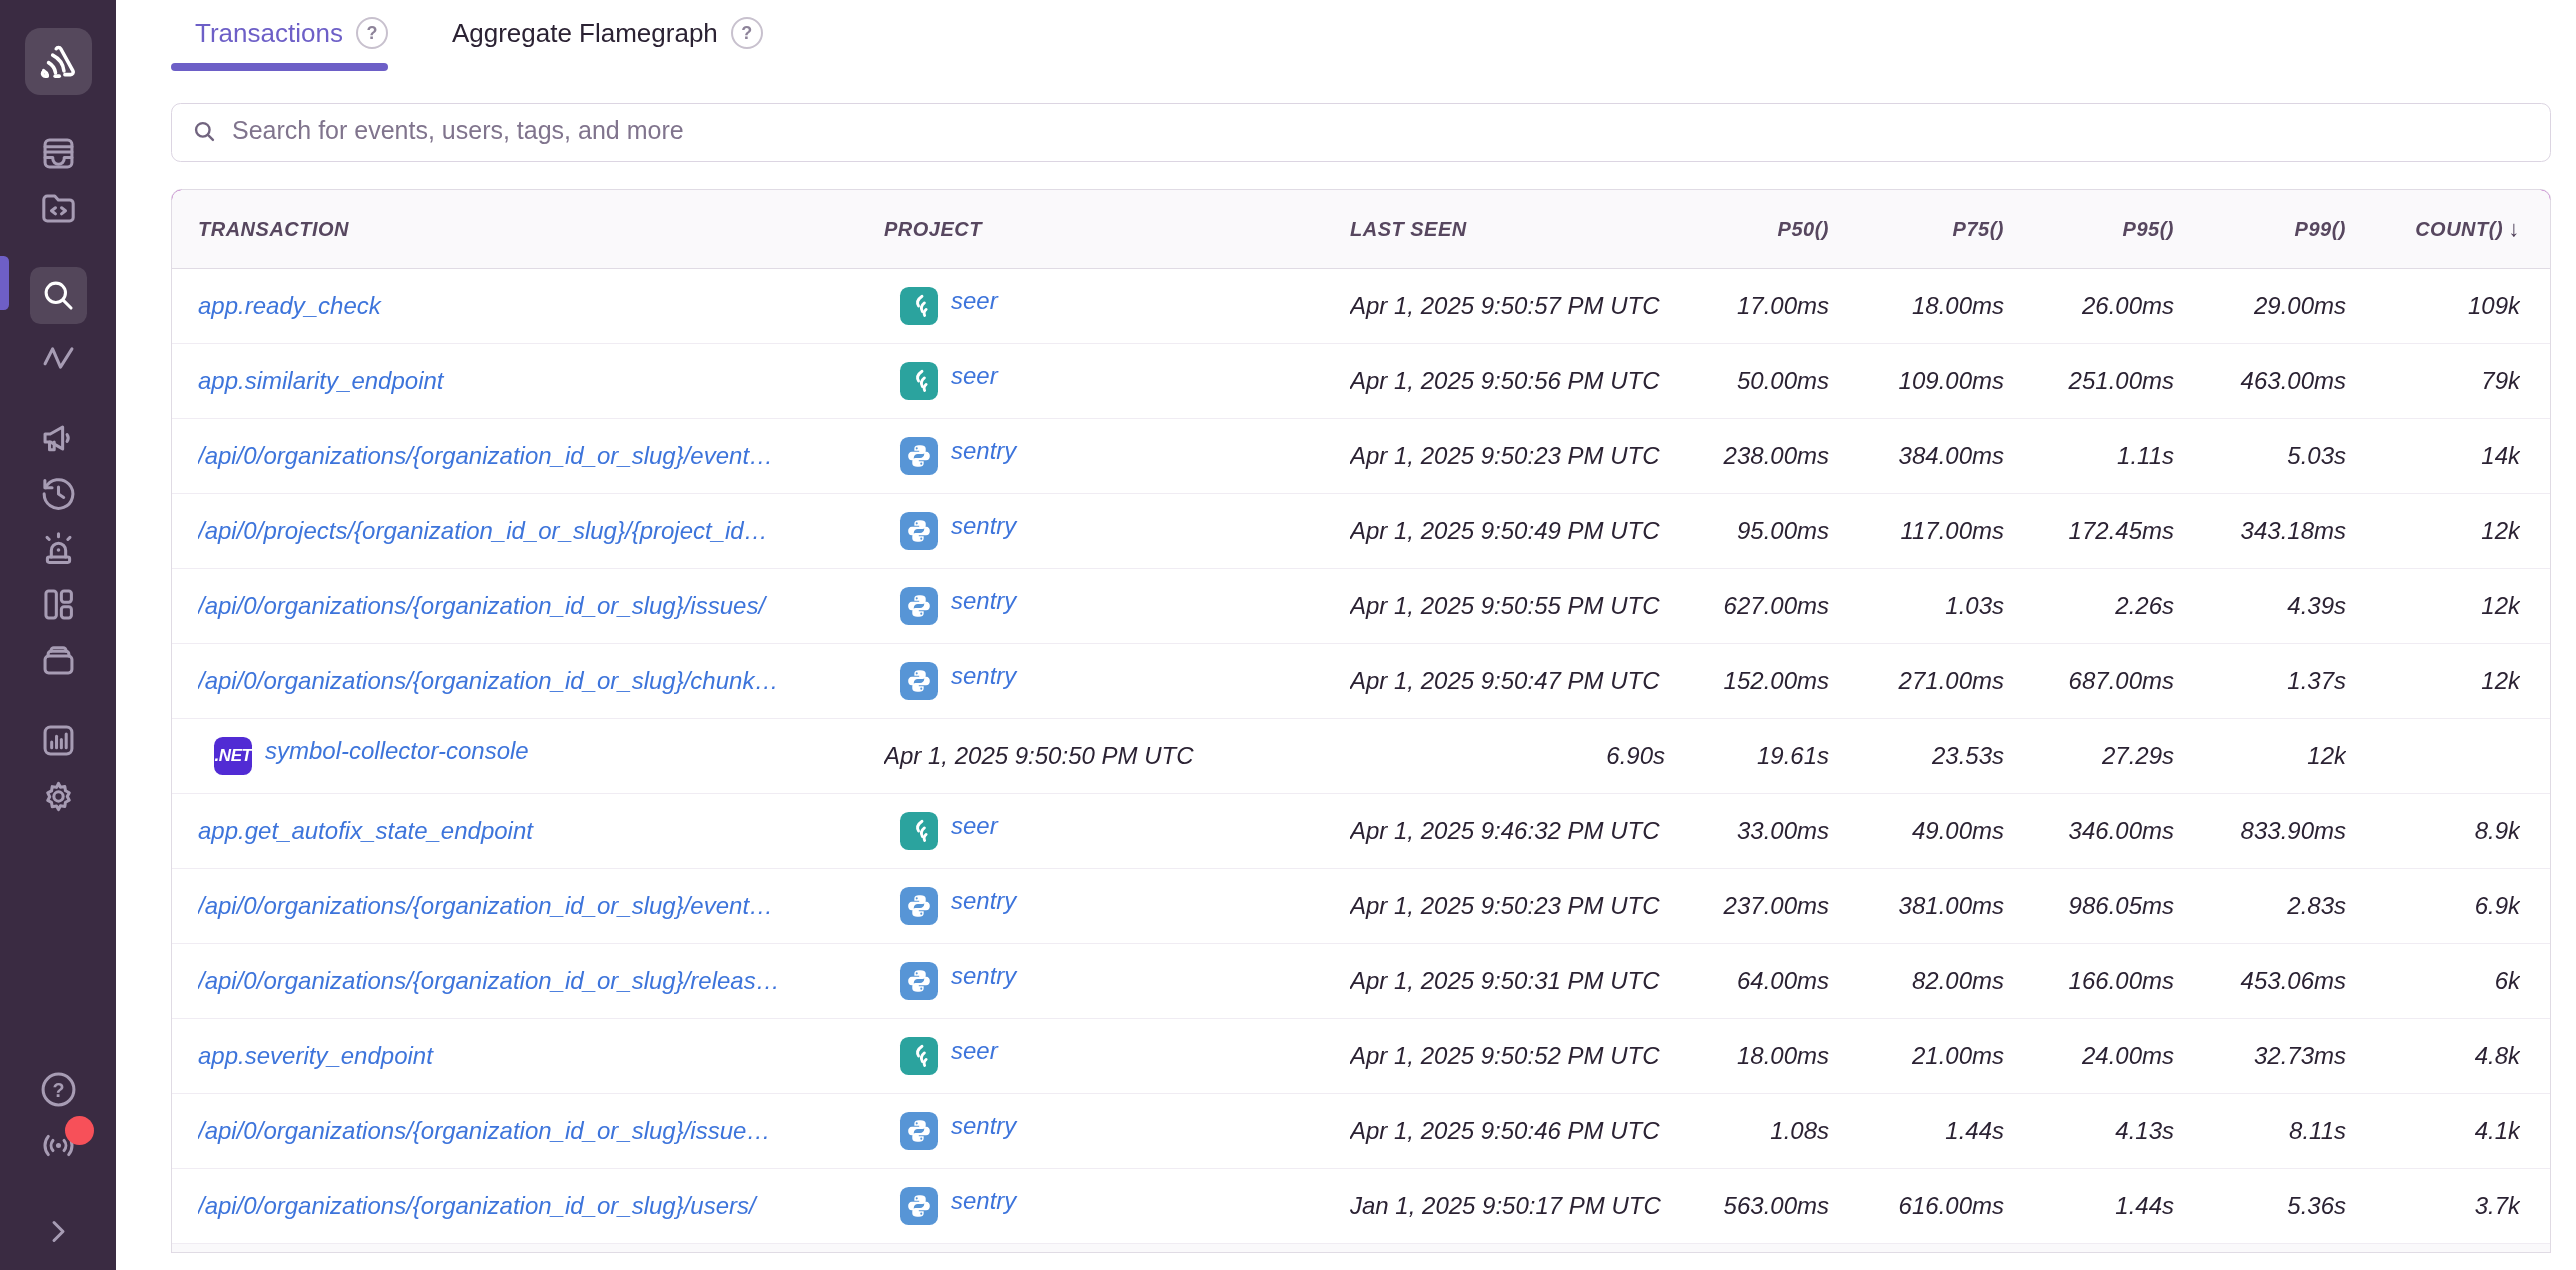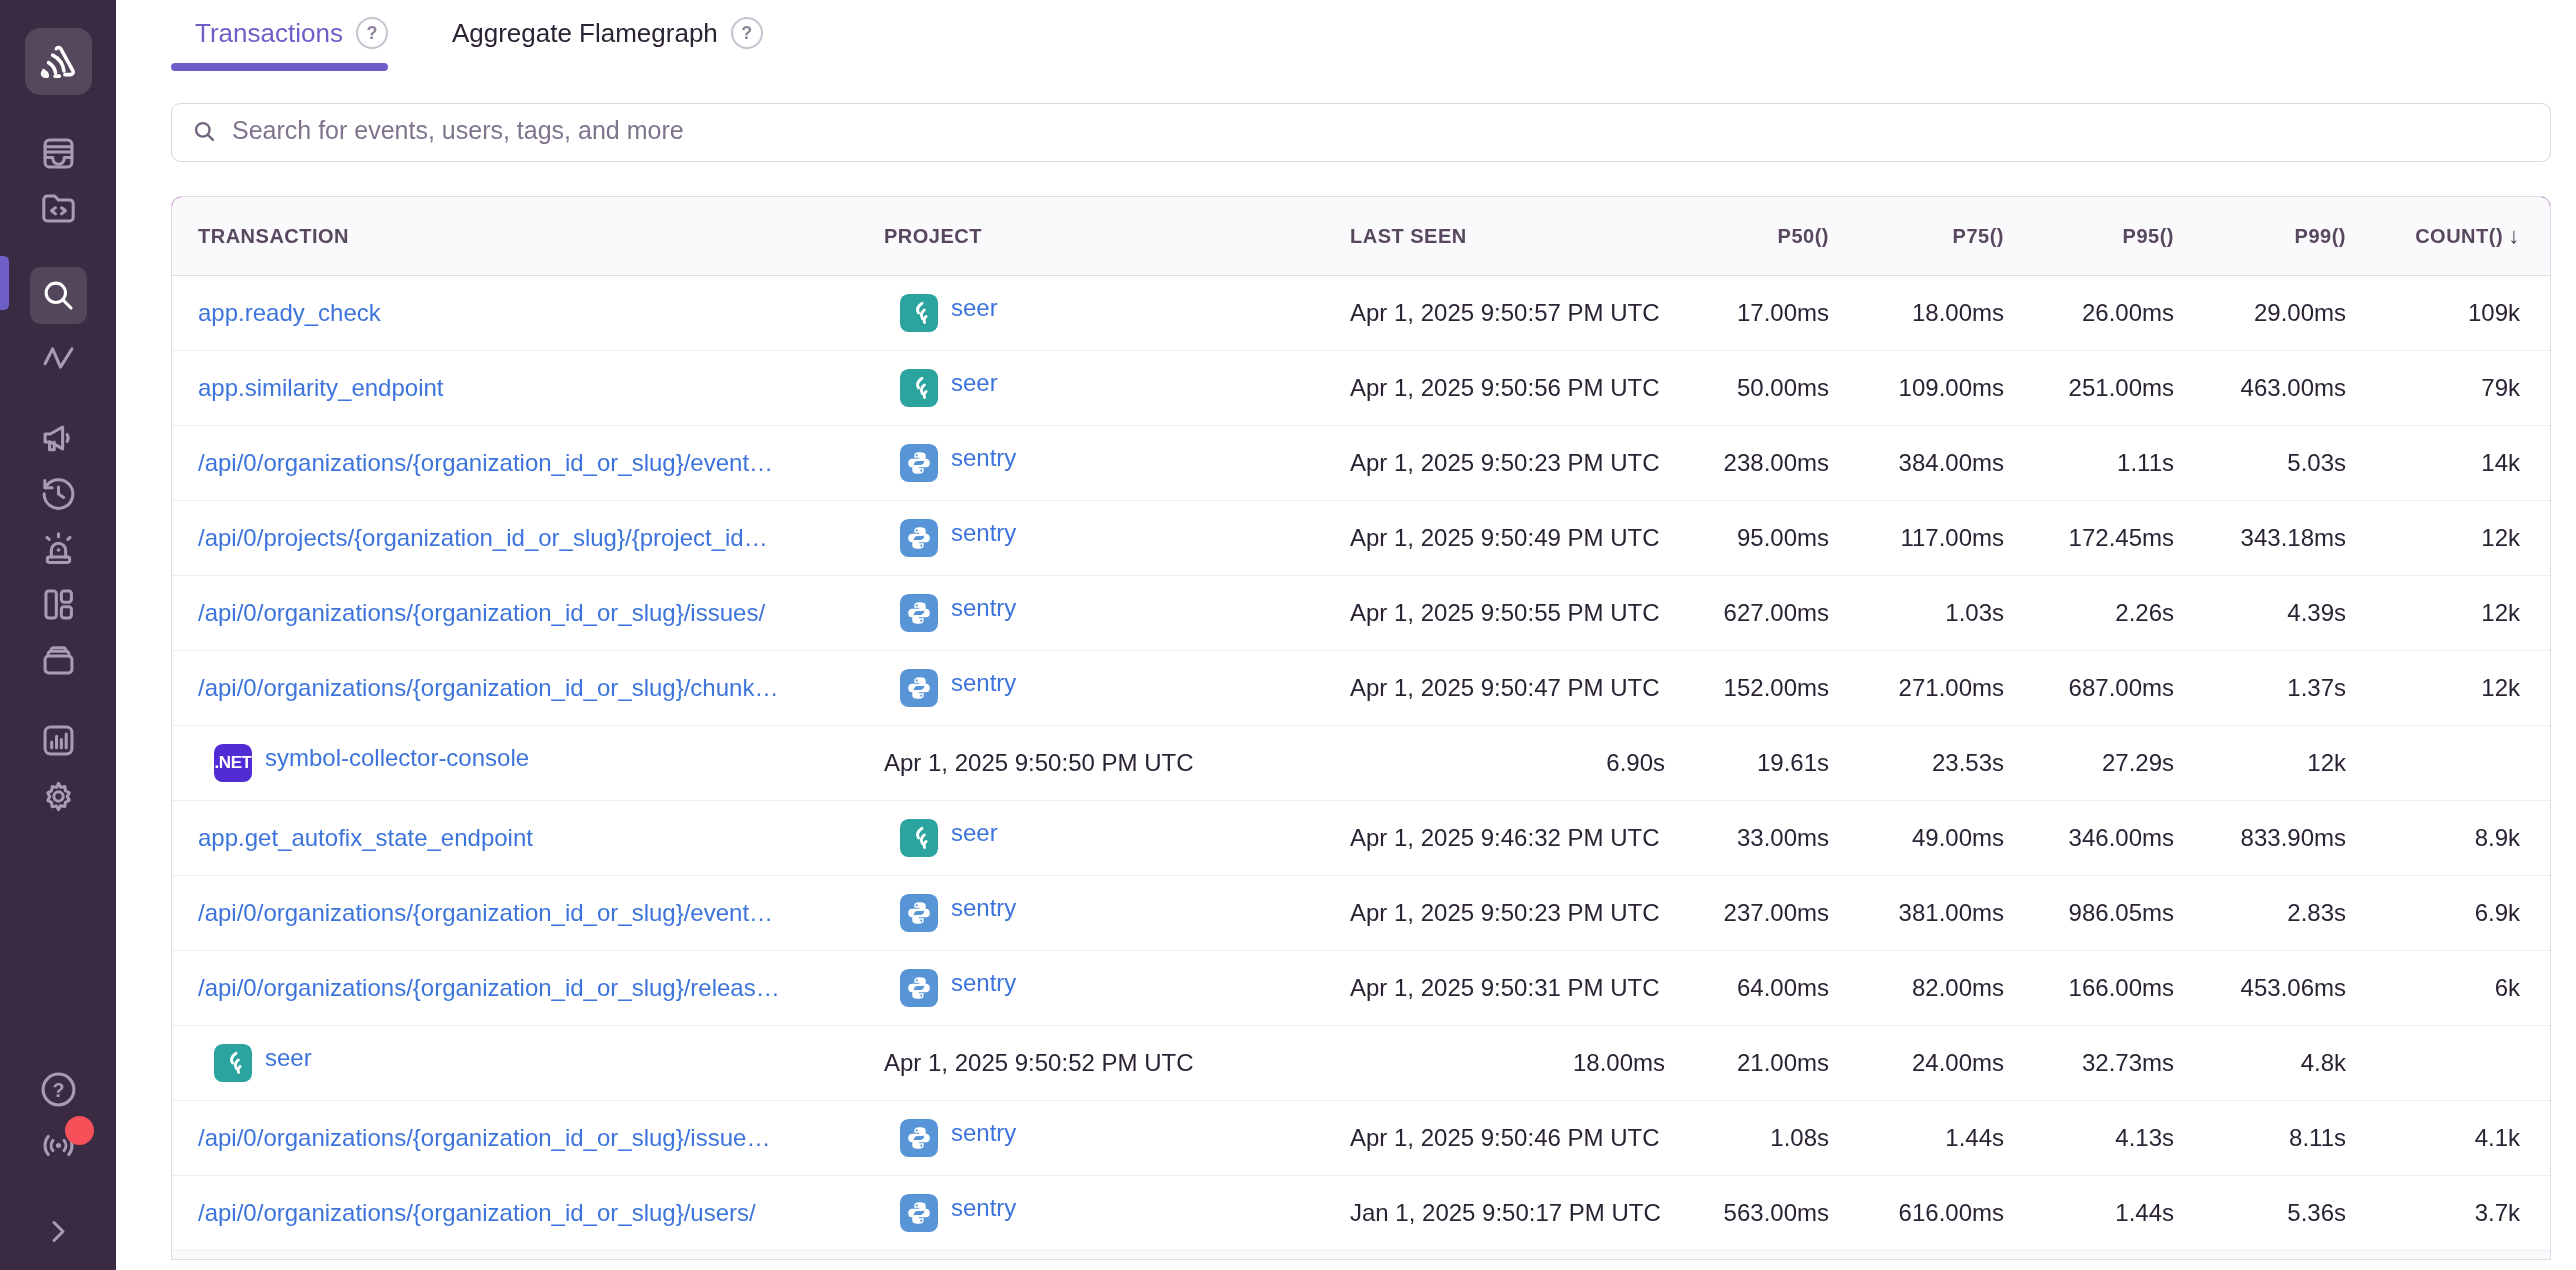--- a/index.html
+++ b/index.html
@@ -44,22 +44,22 @@
     display:inline-flex; align-items:center; justify-content:center; }
 
   
   .searchbar { margin-top:32px; height:59px; border:1.7px solid #dcd5e2; border-radius:9.5px;
     background:#fff; display:flex; align-items:flex-end; padding:16px 19px; cursor:text; }
   .searchbar svg { width:27px; height:27px; stroke:#71647f; stroke-width:2.1; fill:none;
     stroke-linecap:round; margin-right:14px; flex:none; }
   .search-placeholder { font-size:25px; color:#80748d; }
 
   
-  .table { margin-top:34px; border:1.7px solid #e0dbe4; border-radius:10.4px 10.4px 0 0;
-    height:1064px; overflow:hidden; background:#a21caf; }
+  .table { margin-top:27px; border:1.7px solid #e0dbe4; border-radius:10.4px 10.4px 0 0;
+    height:1064px; overflow:hidden; background:#a21caf;font-style:italic; }
   .thead { display:grid; grid-template-columns:686px 466px 315px 164px 175px 170px 172px 174px;
     padding:0 26px; height:79px; align-items:center; background:#faf9fb;
     border-bottom:1.7px solid #e0dbe4; border-radius:8.6px 8.6px 0 0; }
   .th { font-size:20px; font-weight:bold; letter-spacing:0.5px; color:#57475f; }
   .th.num, .td.num { text-align:right; }
   .sort-arrow { font-weight:normal; font-size:22.4px; margin-left:5.2px; color:#4d3e57; }
   .tbody .tr { display:grid; grid-template-columns:686px 466px 315px 164px 175px 170px 172px 174px;
     padding:0 26px; height:75px; align-items:center; border-bottom:1.7px solid #f0ecf3; background:#fff; }
   .td { font-size:24px; white-space:nowrap; overflow:hidden; }
   .td a { color:#3d74db; text-decoration:none; cursor:pointer; }
@@ -423,20 +423,21 @@
     </div>
     <div class="td">Apr 1, 2025 9:50:31 PM UTC</div>
     <div class="td num">64.00ms</div>
     <div class="td num">82.00ms</div>
     <div class="td num">166.00ms</div>
     <div class="td num">453.06ms</div>
     <div class="td num">6k</div>
   </div>
 
   <div class="tr">
+    <div class="td"><a>app.severity_endpoint</a></div>
     <div class="td td-project">
       <span class="proj-icon pi-seer">
               <svg viewBox="0 0 24 24" fill="none" stroke="#fff" stroke-width="2.6" stroke-linecap="round">
                 <path d="M14.8 3c-4 2.8-5.2 5.8-3.2 9"></path>
                 <path d="M17 9.2c-3 2.4-3.6 4.9-1.9 7.8"></path>
                 <path d="M18.6 15.2c-2 1.6-2.4 3.3-1.4 5.6"></path>
               </svg>
             </span>
       <a>seer</a>
     </div>

